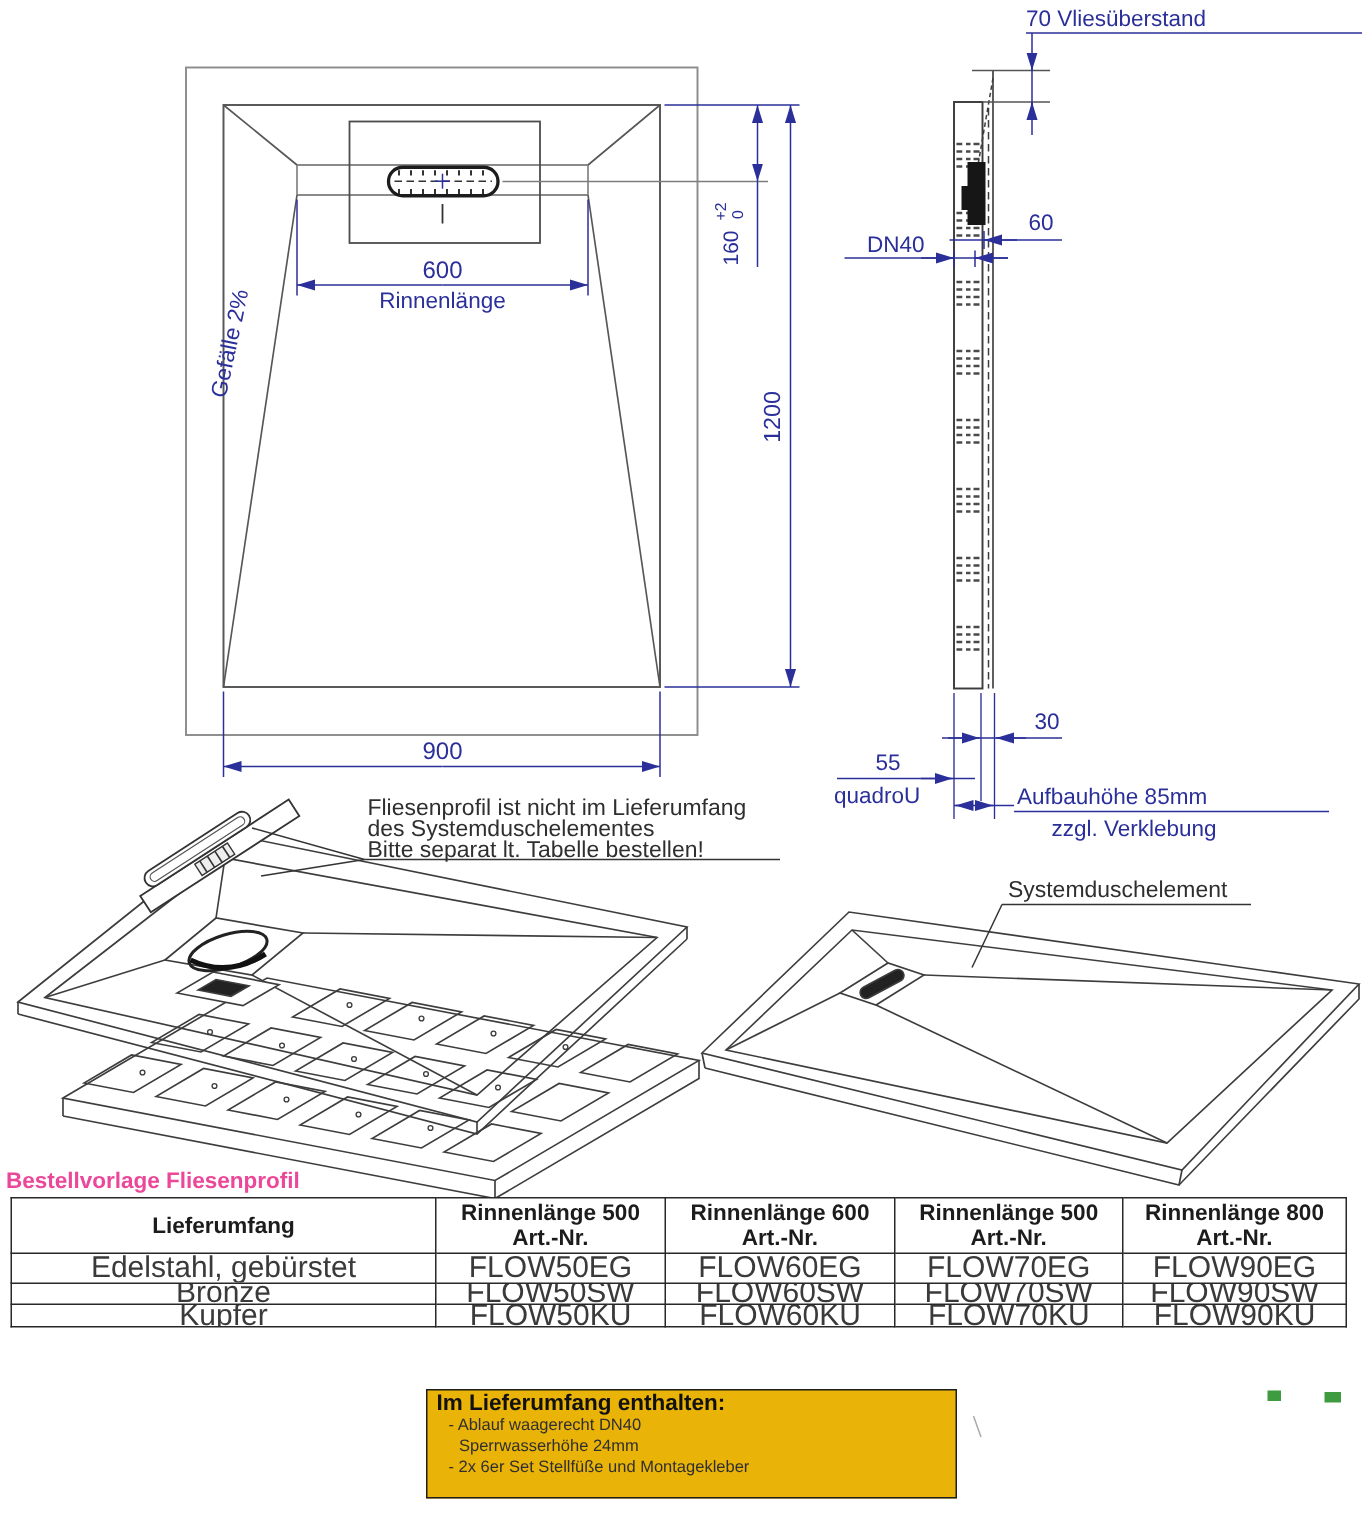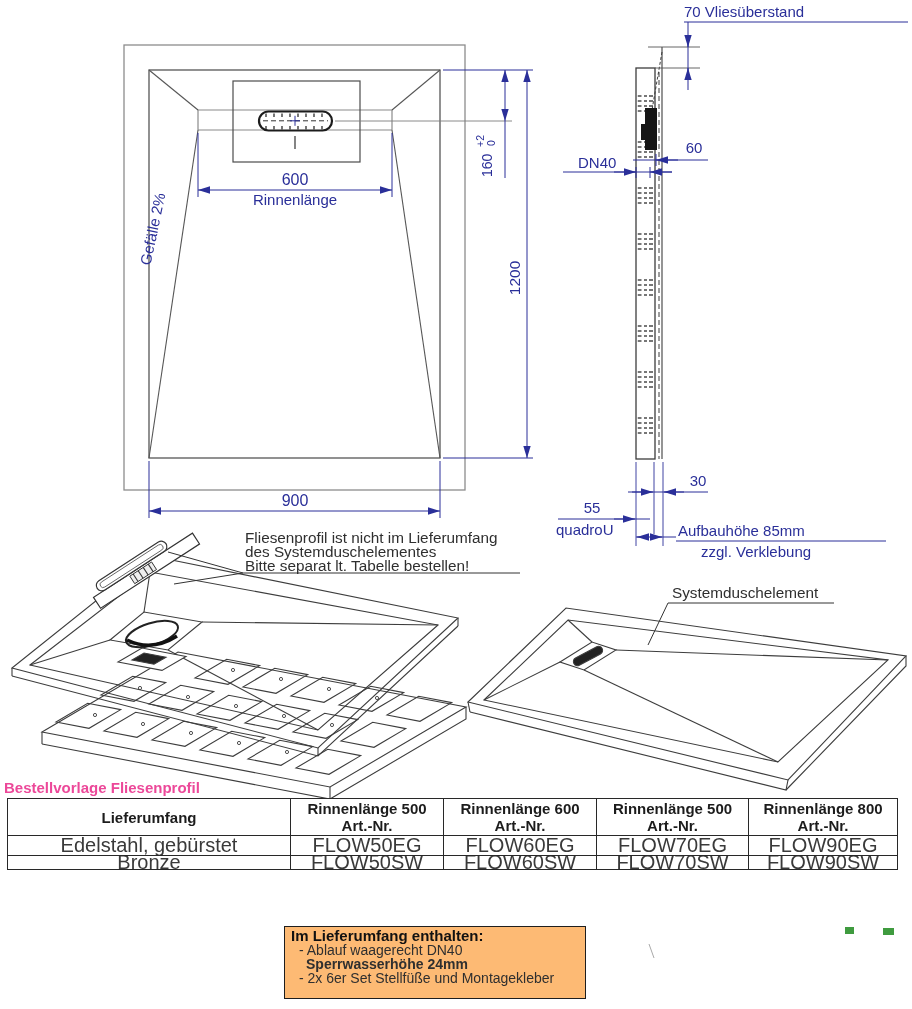--- a/index.html
+++ b/index.html
@@ -8,26 +8,26 @@
   .page svg{position:absolute;left:0;top:0;}
   svg text{font-family:"Liberation Sans",sans-serif;}
   .dimtxt{fill:#2a2f99;}
   .drawtxt{fill:#2f2f2f;}
   .table-title{position:absolute;left:4px;top:779px;font-size:15px;font-weight:bold;color:#ec4899;text-align:right;}
   table.order{position:absolute;left:7px;top:798px;width:890px;border-collapse:collapse;
               table-layout:fixed;background:#fff;}
   table.order th,table.order td{border:1.6px solid #282828;text-align:center;padding:0;overflow:hidden;}
   table.order th{font-size:15px;font-weight:bold;color:#1c1c1c;line-height:17px;}
   table.order td{font-size:20px;color:#3a3a3a;line-height:13px;font-weight:normal;}
-  .included{position:absolute;left:284px;top:926px;width:302px;height:73px;border:1.6px solid #1e1e1e;
-            background:#fdba74;box-sizing:border-box;padding:1px 4px 2px 6px;}
+  .included{position:absolute;left:284px;top:926px;width:354px;height:73px;border:1.6px solid #1e1e1e;
+            background:#eab308;box-sizing:border-box;padding:1px 4px 2px 6px;}
   .inc-title{font-size:15px;font-weight:bold;color:#111;line-height:15px;}
-  .inc-item{font-size:14px;color:#2f2f2f;line-height:14px;white-space:nowrap;}
+  .inc-item{font-size:11px;color:#2f2f2f;line-height:14px;white-space:nowrap;}
   .ind1{padding-left:8px;}
-  .ind2{padding-left:15px;font-weight:bold;}
+  .ind2{padding-left:15px;}
 </style>
 </head>
 <body>
 
 <div class="page">
 
 <svg width="912" height="1009" viewBox="0 0 912 1009">
   <defs>
     <marker id="arr" markerWidth="13" markerHeight="9" refX="12" refY="4.5" orient="auto" markerUnits="userSpaceOnUse">
       <path d="M12,4.5 L0,0.8 L0,8.2 z" fill="#2a2f99"></path>
@@ -307,20 +307,27 @@
       <td>FLOW70EG</td>
       <td>FLOW90EG</td>
     </tr>
     <tr style="height:14px">
       <td>Bronze</td>
       <td>FLOW50SW</td>
       <td>FLOW60SW</td>
       <td>FLOW70SW</td>
       <td>FLOW90SW</td>
     </tr>
+    <tr style="height:15px">
+      <td>Kupfer</td>
+      <td>FLOW50KU</td>
+      <td>FLOW60KU</td>
+      <td>FLOW70KU</td>
+      <td>FLOW90KU</td>
+    </tr>
   </tbody>
 </table>
 
 <div class="included">
   <div class="inc-title">Im Lieferumfang enthalten:</div>
   <div class="inc-item ind1">- Ablauf waagerecht DN40</div>
   <div class="inc-item ind2">Sperrwasserhöhe 24mm</div>
   <div class="inc-item ind1">- 2x 6er Set Stellfüße und Montagekleber</div>
 </div>
 

